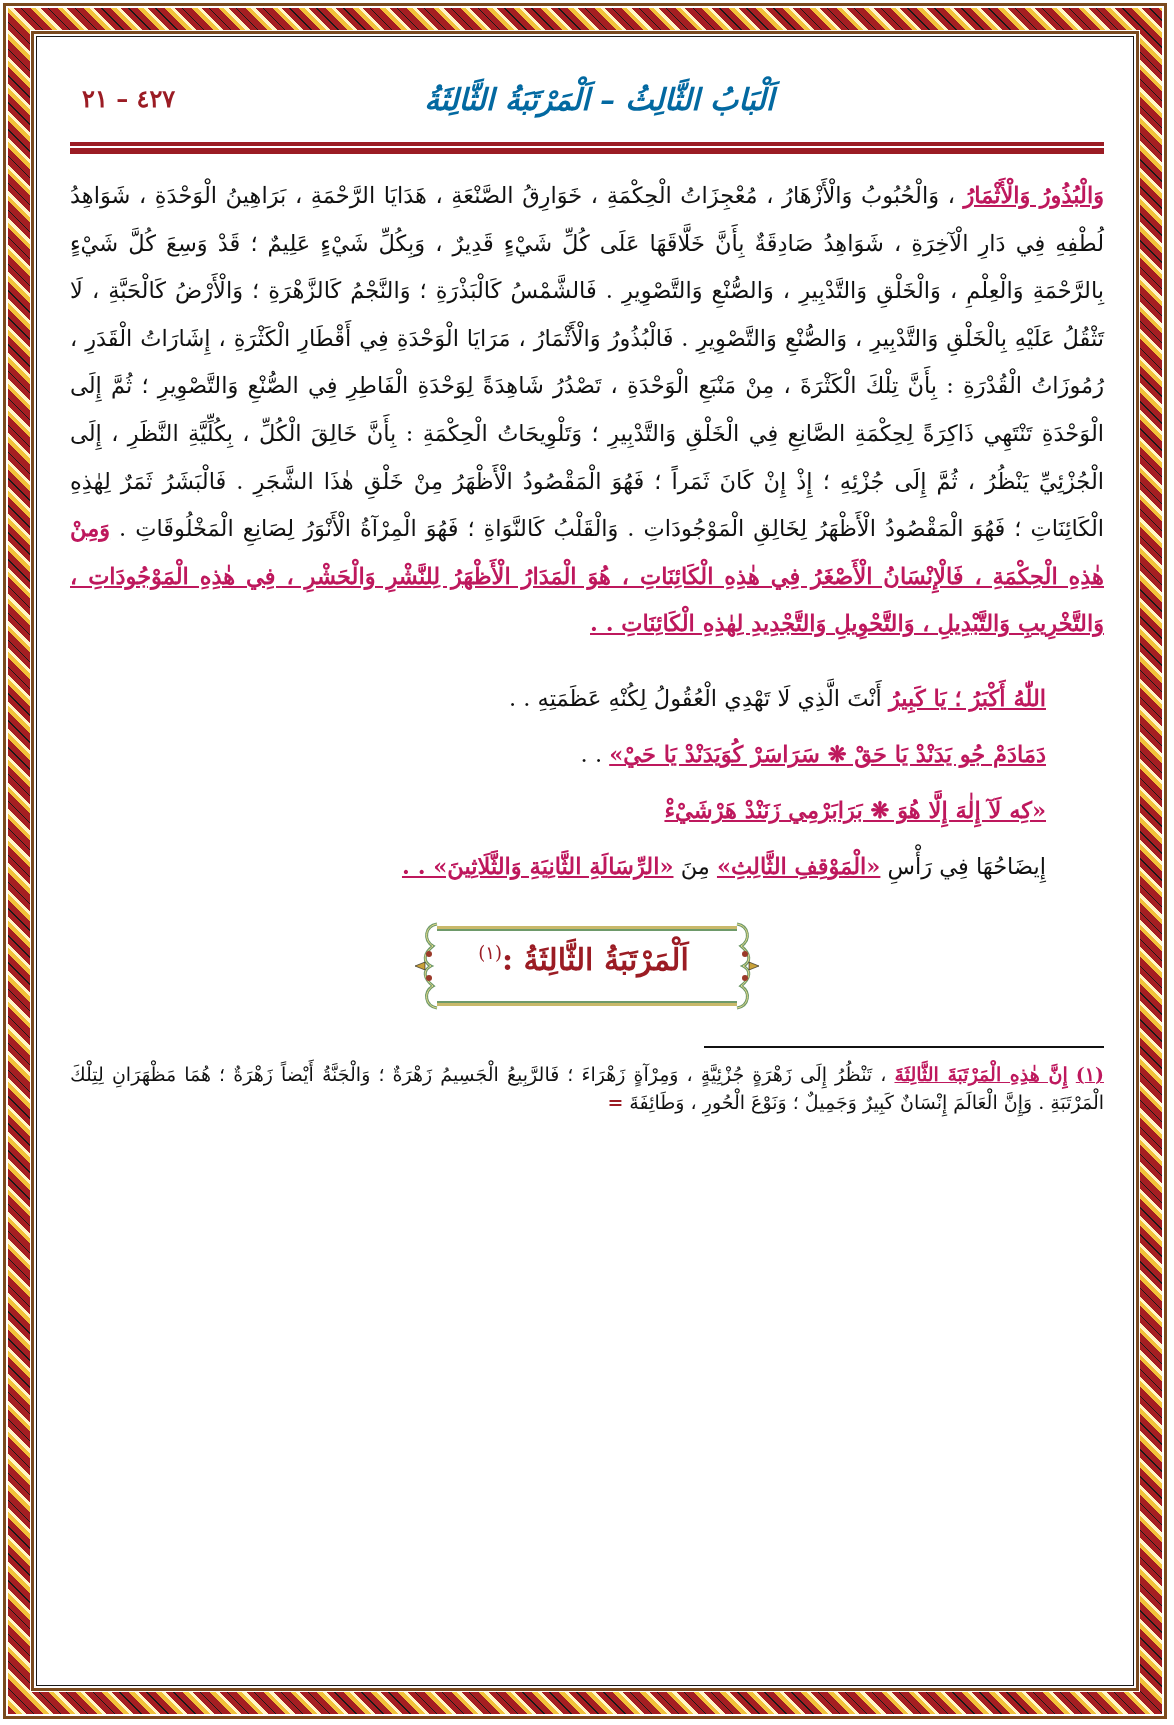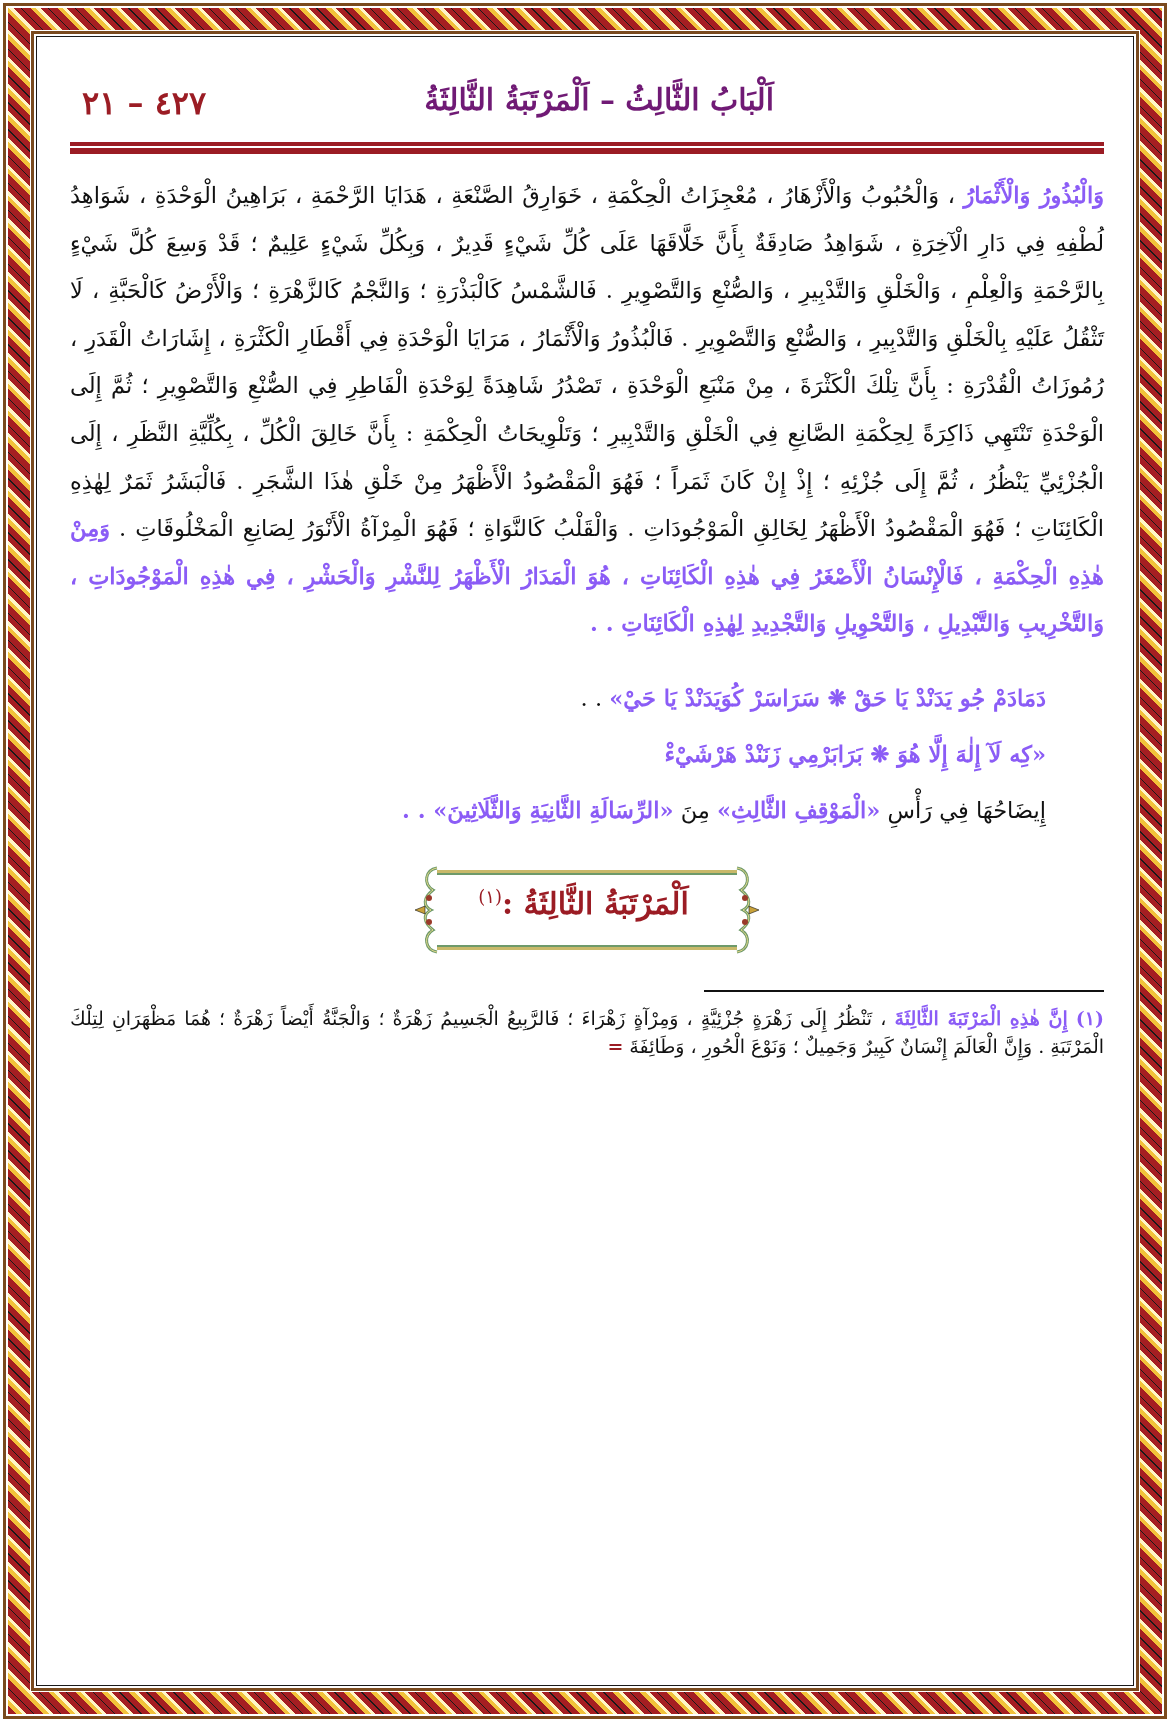--- a/index.html
+++ b/index.html
@@ -10,27 +10,27 @@
     position: absolute; left: 8px; top: 8px; width: 1154px; height: 1706px; box-sizing: border-box;
     border: 22px solid transparent;
     border-image: repeating-linear-gradient(45deg, #a51e22 0 6px, #f2c23a 6px 10px, #fff6c8 10px 13px, #a51e22 13px 18px, #1a1a1a 18px 19px) 22;
   }
   .frame-inner { position: absolute; left: 31px; top: 31px; width: 1108px; height: 1660px; border: 3px solid #7a4a1e; box-sizing: border-box; background: #fff; }
   .frame-inner::before { content: ""; position: absolute; inset: 2px; border: 1.5px solid #1a1a1a; }
 
   .page { position: absolute; left: 70px; top: 70px; width: 1034px; direction: rtl; }
 
   .header { position: relative; height: 62px; }
-  .header-title { position: absolute; right: 330px; top: 12px; font-family: "DejaVu Serif", serif; font-weight: bold; font-size: 30px; color: #701a75; white-space: nowrap; }
-  .header-page { position: absolute; left: 12px; top: 14px; font-family: "DejaVu Serif", serif; font-weight: bold; font-size: 32px; color: #9b1c24; direction: ltr; white-space: nowrap; }
+  .header-title { position: absolute; right: 330px; top: 12px; font-family: "DejaVu Serif", serif; font-weight: bold; font-size: 30px; color: #0369a1; white-space: nowrap; font-style: italic; }
+  .header-page { position: absolute; left: 12px; top: 14px; font-family: "DejaVu Serif", serif; font-weight: bold; font-size: 24px; color: #9b1c24; direction: ltr; white-space: nowrap; }
   .header-rule { height: 4px; background: #9b1c24; margin-top: 10px; }
   .header-rule2 { height: 6px; background: #9b1c24; margin-top: 2px; }
 
   .body-text { margin-top: 18px; font-family: "DejaVu Serif", serif; font-size: 22.5px; line-height: 47.6px; color: #111; text-align: justify; text-align-last: right; }
-  .red { color: #8b5cf6; font-weight: bold; }
+  .red { color: #be185d; font-weight: bold; text-decoration: underline; }
   .verse { font-family: "DejaVu Serif", serif; font-size: 22.5px; line-height: 56px; padding-right: 58px; color: #111; }
   .verse .red { font-weight: bold; }
 
   .heading-box { position: relative; margin: 22px auto 0; width: 300px; height: 100px; }
   .heading-box .inner { position: absolute; left: 0; right: 0; top: 10px; bottom: 10px; border-top: 3px solid #c9b96a; border-bottom: 3px solid #c9b96a; box-shadow: inset 0 2px 0 #6e9a6a, inset 0 -2px 0 #6e9a6a; }
   .heading-box .cap { position: absolute; top: 0; width: 28px; height: 100px; }
   .heading-box .cap.left { left: -22px; }
   .heading-box .cap.right { right: -22px; }
   .heading-text { position: absolute; left: 0; right: 7px; top: 26px; text-align: center; font-family: "DejaVu Serif", serif; font-weight: bold; font-size: 30px; color: #9b1c24; direction: rtl; }
   .heading-text sup { font-size: 18px; font-weight: normal; }
@@ -53,20 +53,23 @@
     <div class="header-title">اَلْبَابُ الثَّالِثُ – اَلْمَرْتَبَةُ الثَّالِثَةُ</div>
     <div class="header-page">٤٢٧ – ٢١</div>
   </div>
   <div class="header-rule"></div>
   <div class="header-rule2"></div>
 
   <p class="body-text">
     <span class="red">وَالْبُذُورُ وَالْأَثْمَارُ</span><span> ، وَالْحُبُوبُ وَالْأَزْهَارُ ، مُعْجِزَاتُ الْحِكْمَةِ ، خَوَارِقُ الصَّنْعَةِ ، هَدَايَا الرَّحْمَةِ ، بَرَاهِينُ الْوَحْدَةِ ، شَوَاهِدُ لُطْفِهِ فِي دَارِ الْآخِرَةِ ، شَوَاهِدُ صَادِقَةٌ بِأَنَّ خَلَّاقَهَا عَلَى كُلِّ شَيْءٍ قَدِيرٌ ، وَبِكُلِّ شَيْءٍ عَلِيمٌ ؛ قَدْ وَسِعَ كُلَّ شَيْءٍ بِالرَّحْمَةِ وَالْعِلْمِ ، وَالْخَلْقِ وَالتَّدْبِيرِ ، وَالصُّنْعِ وَالتَّصْوِيرِ . فَالشَّمْسُ كَالْبَذْرَةِ ؛ وَالنَّجْمُ كَالزَّهْرَةِ ؛ وَالْأَرْضُ كَالْحَبَّةِ ، لَا تَثْقُلُ عَلَيْهِ بِالْخَلْقِ وَالتَّدْبِيرِ ، وَالصُّنْعِ وَالتَّصْوِيرِ . فَالْبُذُورُ وَالْأَثْمَارُ ، مَرَايَا الْوَحْدَةِ فِي أَقْطَارِ الْكَثْرَةِ ، إِشَارَاتُ الْقَدَرِ ، رُمُوزَاتُ الْقُدْرَةِ : بِأَنَّ تِلْكَ الْكَثْرَةَ ، مِنْ مَنْبَعِ الْوَحْدَةِ ، تَصْدُرُ شَاهِدَةً لِوَحْدَةِ الْفَاطِرِ فِي الصُّنْعِ وَالتَّصْوِيرِ ؛ ثُمَّ إِلَى الْوَحْدَةِ تَنْتَهِي ذَاكِرَةً لِحِكْمَةِ الصَّانِعِ فِي الْخَلْقِ وَالتَّدْبِيرِ ؛ وَتَلْوِيحَاتُ الْحِكْمَةِ : بِأَنَّ خَالِقَ الْكُلِّ ، بِكُلِّيَّةِ النَّظَرِ ، إِلَى الْجُزْئِيِّ يَنْظُرُ ، ثُمَّ إِلَى جُزْئِهِ ؛ إِذْ إِنْ كَانَ ثَمَراً ؛ فَهُوَ الْمَقْصُودُ الْأَظْهَرُ مِنْ خَلْقِ هٰذَا الشَّجَرِ . فَالْبَشَرُ ثَمَرٌ لِهٰذِهِ الْكَائِنَاتِ ؛ فَهُوَ الْمَقْصُودُ الْأَظْهَرُ لِخَالِقِ الْمَوْجُودَاتِ . وَالْقَلْبُ كَالنَّوَاةِ ؛ فَهُوَ الْمِرْآةُ الْأَنْوَرُ لِصَانِعِ الْمَخْلُوقَاتِ . </span><span class="red">وَمِنْ هٰذِهِ الْحِكْمَةِ ، فَالْإِنْسَانُ الْأَصْغَرُ فِي هٰذِهِ الْكَائِنَاتِ ، هُوَ الْمَدَارُ الْأَظْهَرُ لِلنَّشْرِ وَالْحَشْرِ ، فِي هٰذِهِ الْمَوْجُودَاتِ ، وَالتَّخْرِيبِ وَالتَّبْدِيلِ ، وَالتَّحْوِيلِ وَالتَّجْدِيدِ لِهٰذِهِ الْكَائِنَاتِ . .</span>
   </p>
 
+  <div class="verse">
+    <span class="red">اللّٰهُ أَكْبَرُ ؛ يَا كَبِيرُ</span><span> أَنْتَ الَّذِي لَا تَهْدِي الْعُقُولُ لِكُنْهِ عَظَمَتِهِ . .</span>
+  </div>
   <div class="verse">
     <span class="red">دَمَادَمْ جُو يَدَنْدْ يَا حَقْ ❋ سَرَاسَرْ كُوَيَدَنْدْ يَا حَيْ»</span><span> . .</span>
   </div>
   <div class="verse">
     <span class="red">«كِه لَآ إِلٰهَ إِلَّا هُوَ ❋ بَرَابَرْمِي زَنَنْدْ هَرْشَيْءْ</span>
   </div>
   <div class="verse">
     <span>إِيضَاحُهَا فِي رَأْسِ </span><span class="red">«الْمَوْقِفِ الثَّالِثِ»</span><span> مِنَ </span><span class="red">«الرِّسَالَةِ الثَّانِيَةِ وَالثَّلَاثِينَ» . .</span>
   </div>
 

